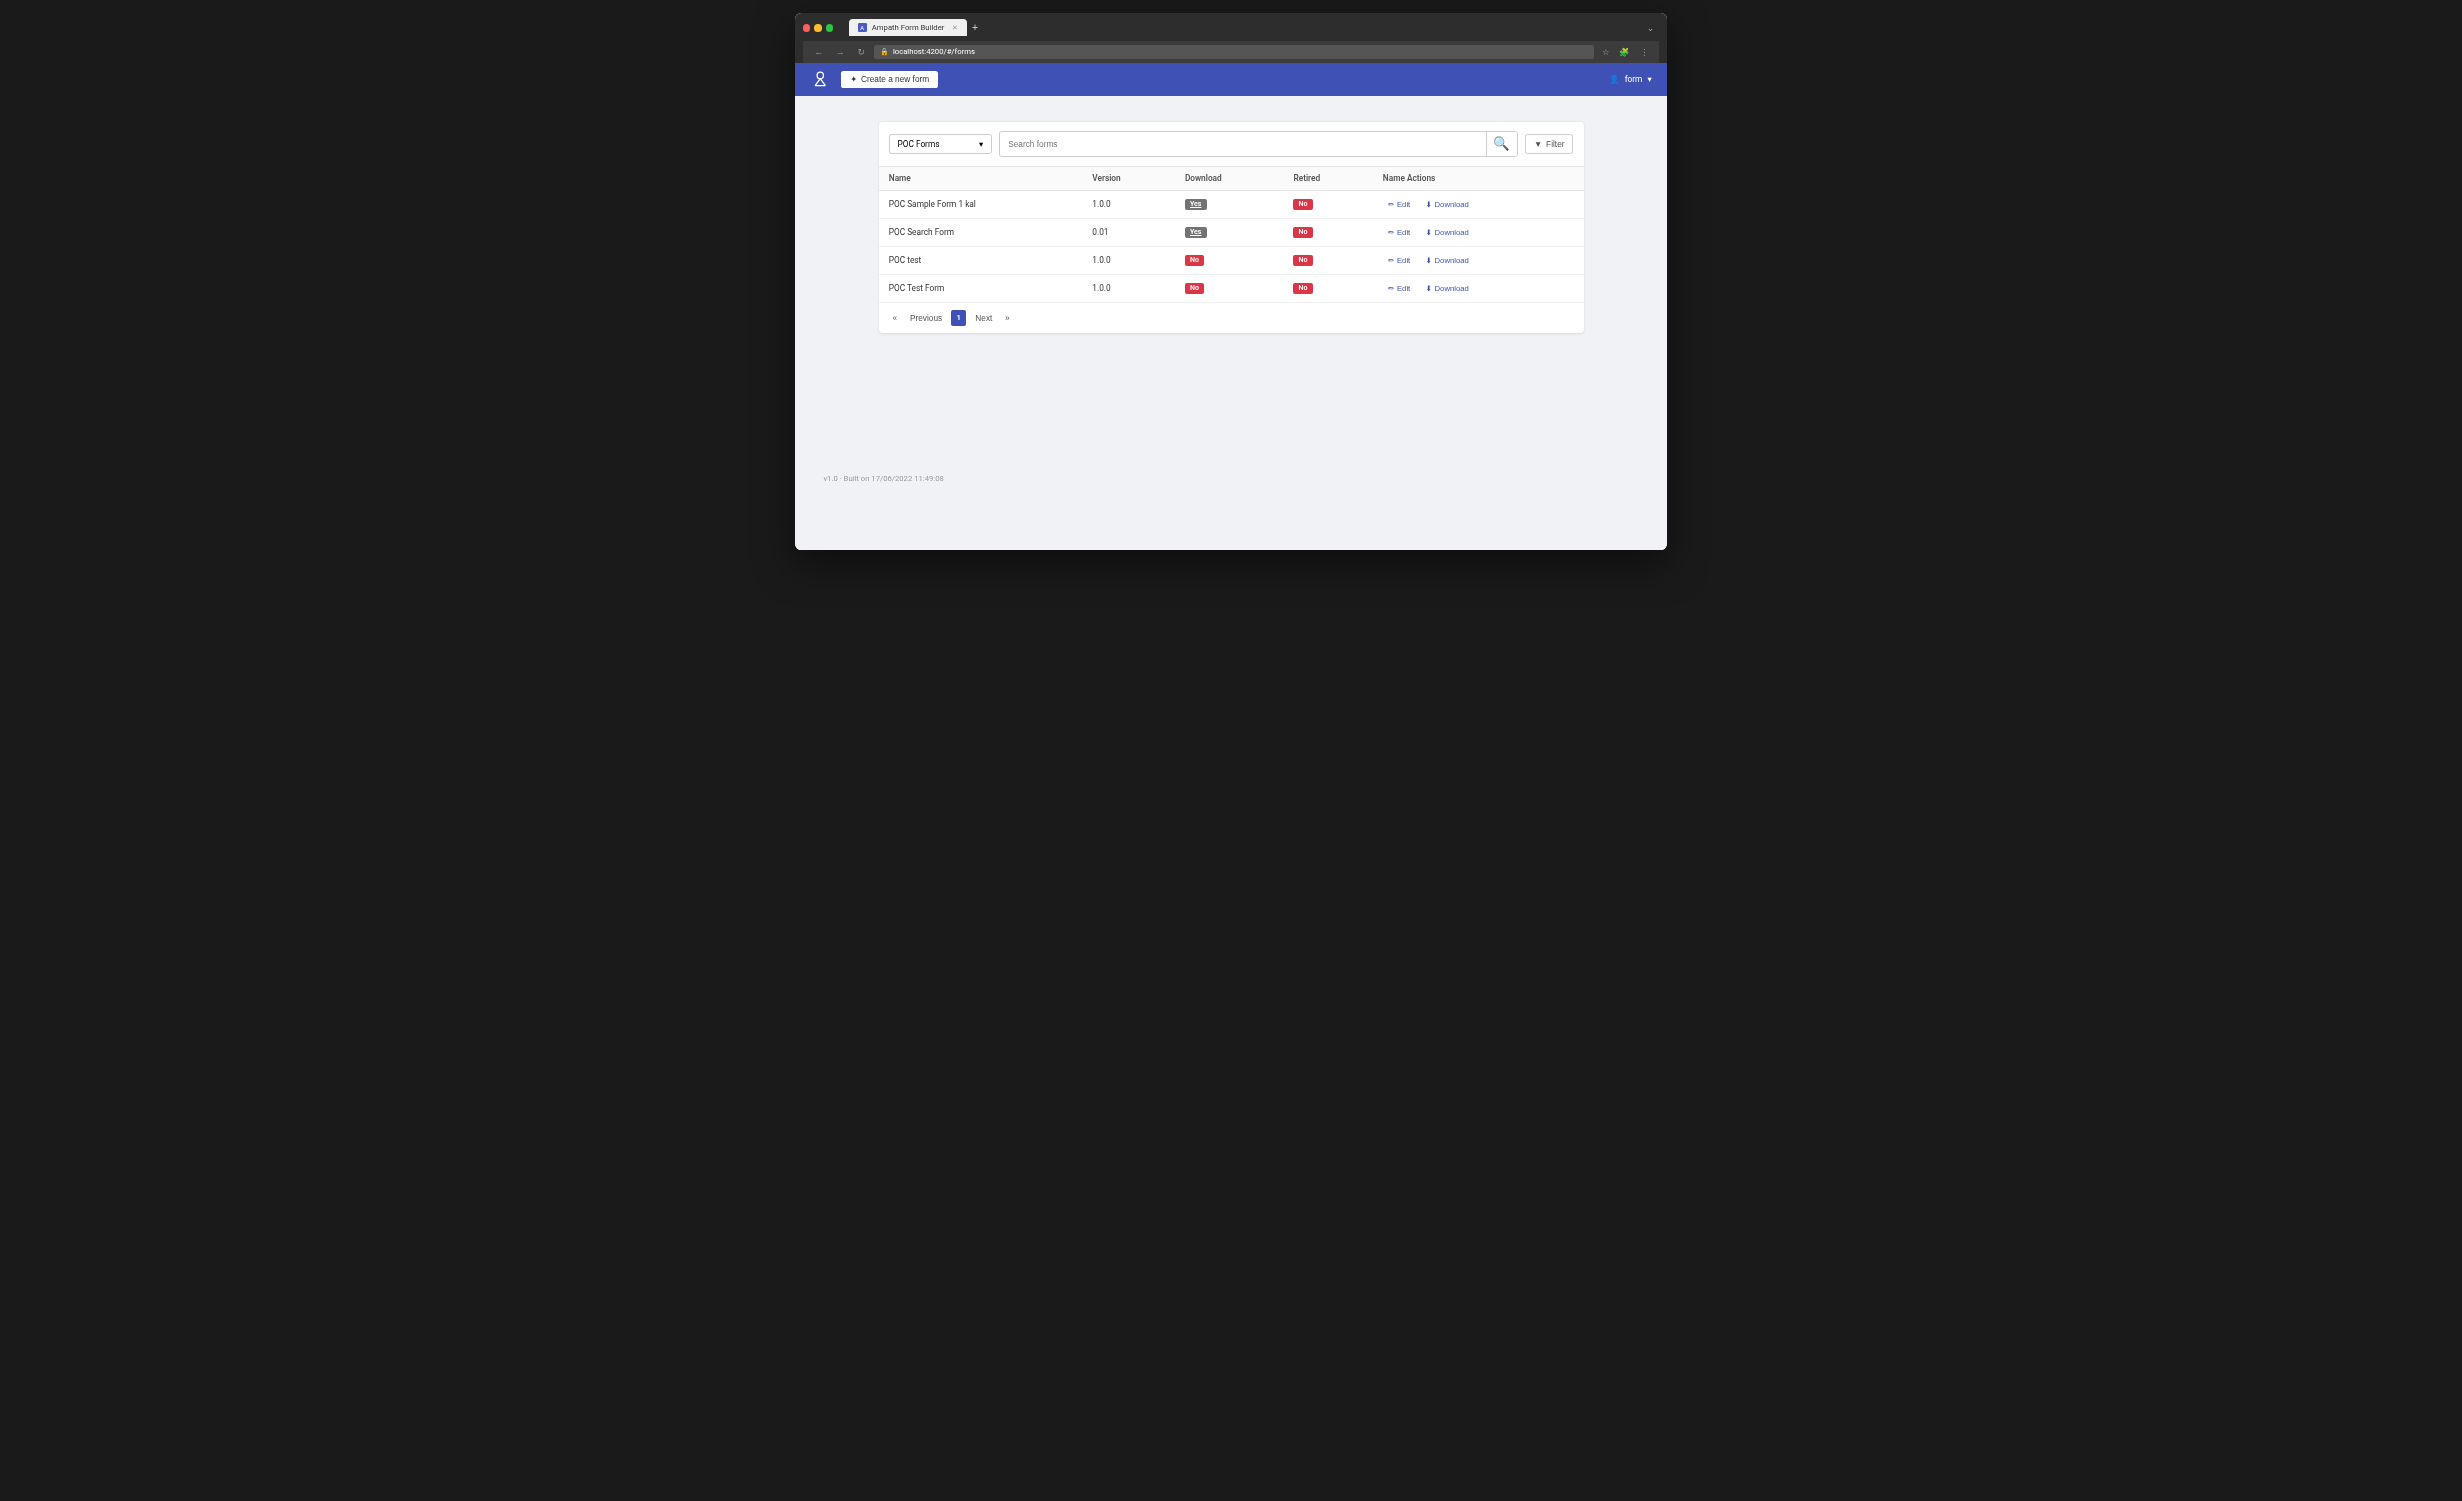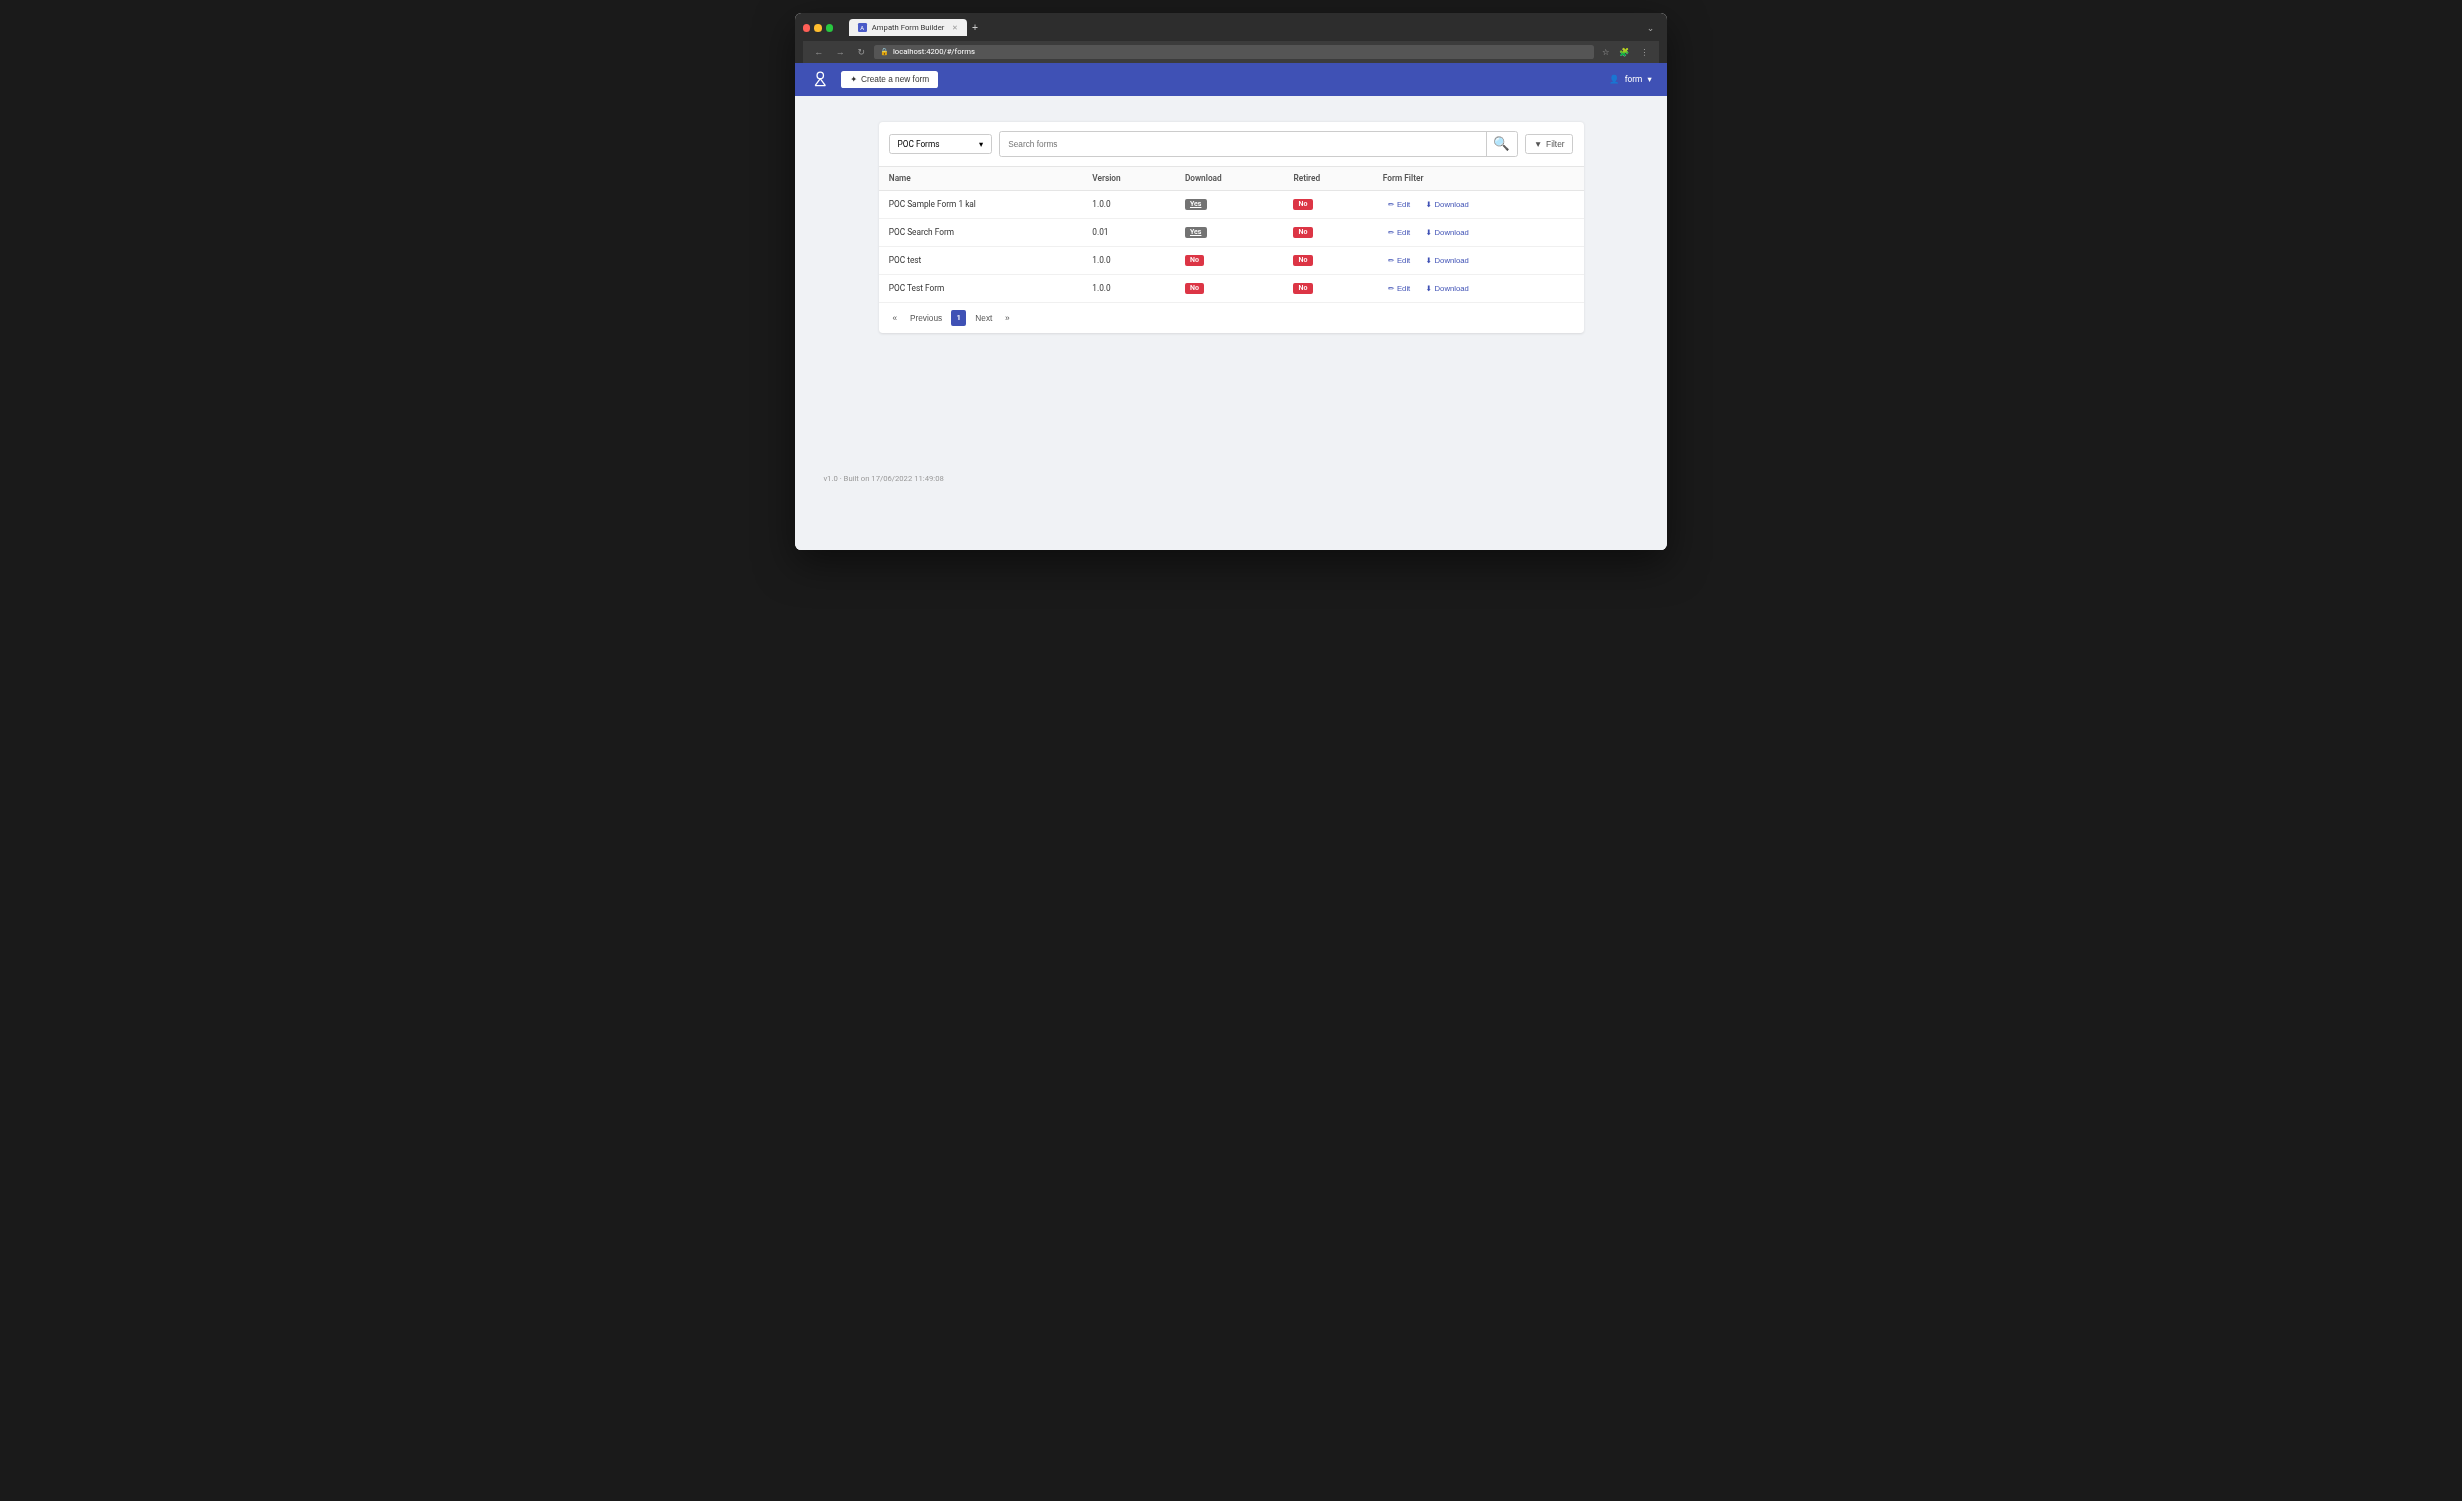--- a/index.html
+++ b/index.html
@@ -443,21 +443,21 @@
           </button>
         </div>
 
         <table class="forms-table">
           <thead>
             <tr>
               <th>Name</th>
               <th>Version</th>
               <th>Download</th>
               <th>Retired</th>
-              <th>Form Filter</th>
+              <th>Name Actions</th>
             </tr>
           </thead>
           <tbody id="table-body">
           <tr>
       <td>POC Sample Form 1 kal</td>
       <td>1.0.0</td>
       <td><span class="badge badge-yes">Yes</span></td>
       <td><span class="badge badge-no">No</span></td>
       <td>
                   <div class="action-cell">

